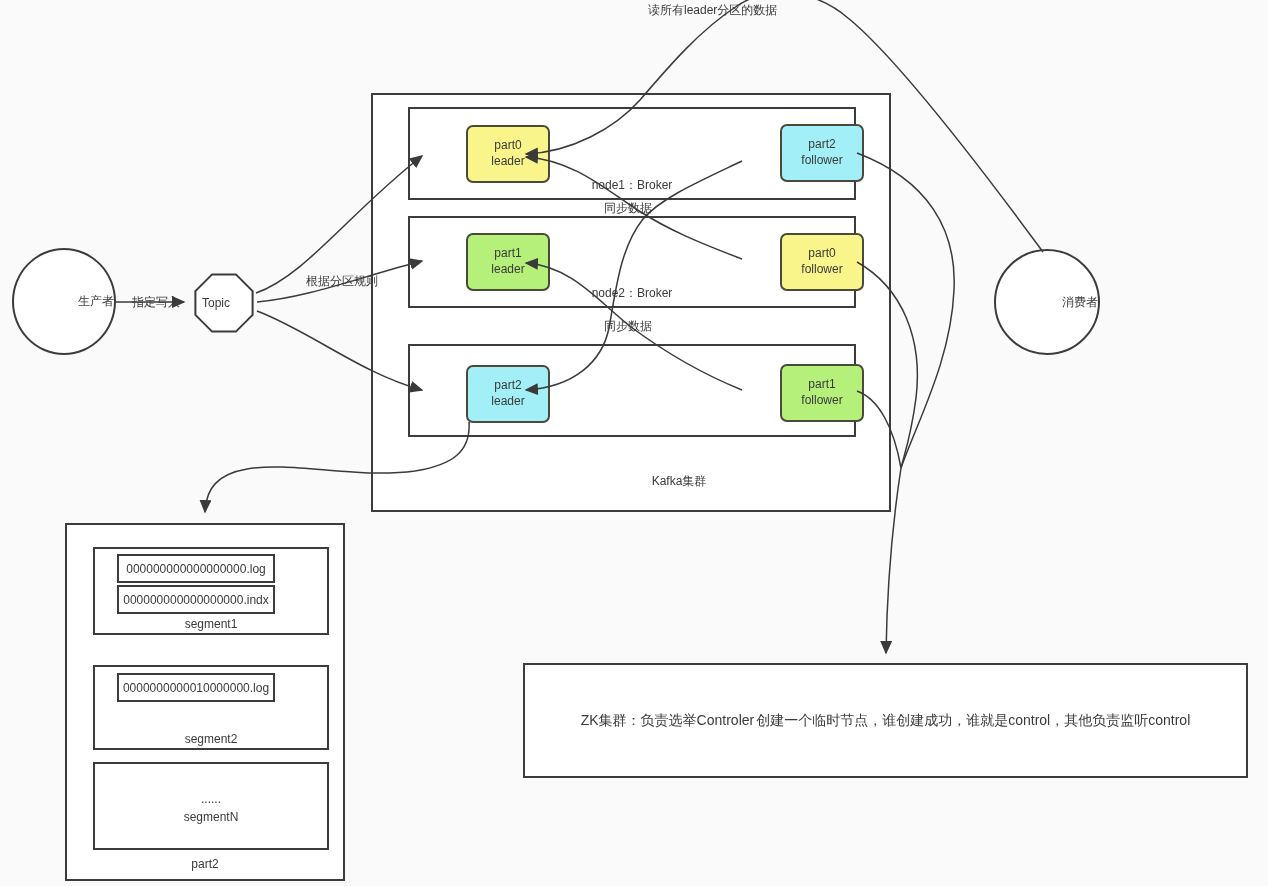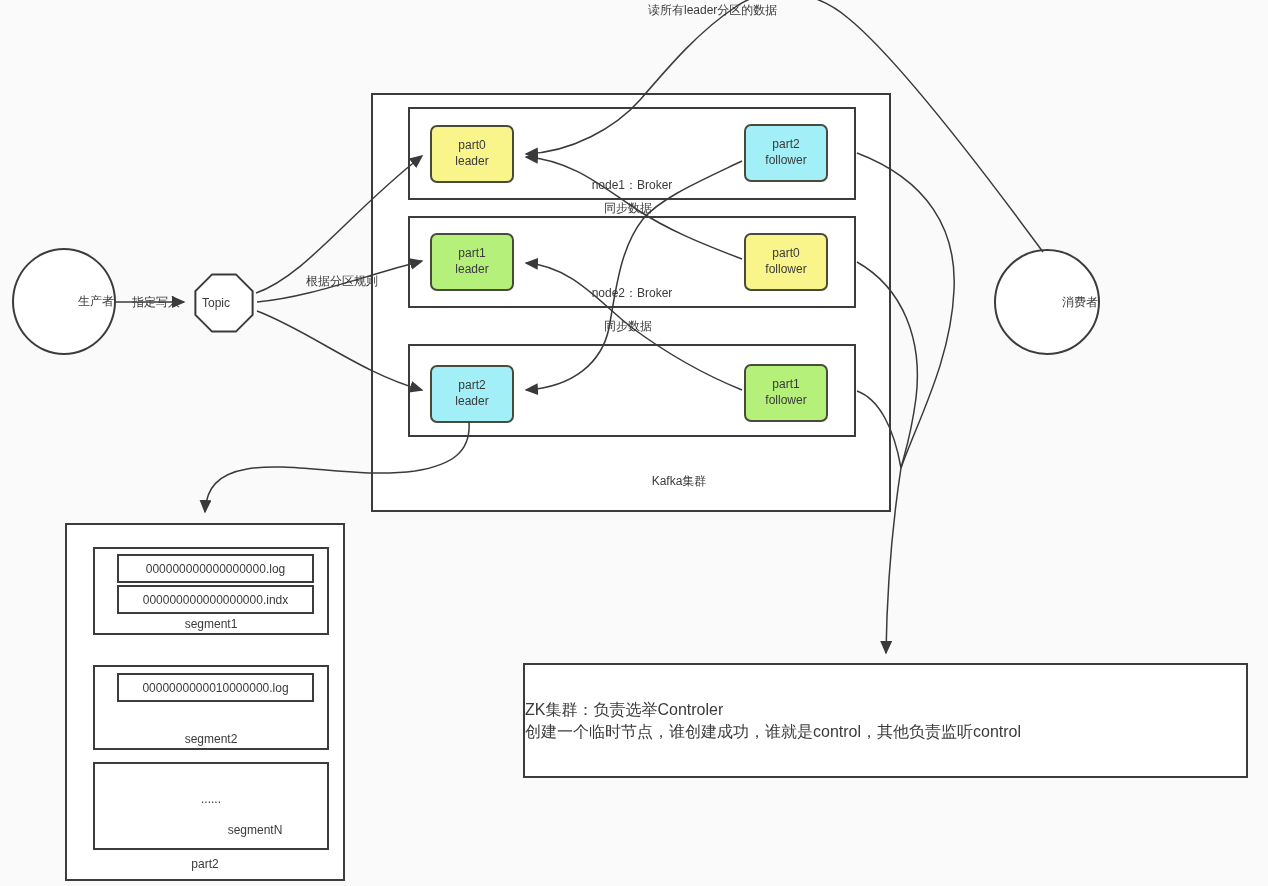--- a/index.html
+++ b/index.html
@@ -10,35 +10,35 @@
   }
   .box{position:absolute;box-sizing:border-box;background:#FFFFFF;border:2px solid #3C3C3C;}
   .circle{border-radius:50%;display:flex;align-items:center;justify-content:flex-end;font-size:12px;z-index:1;}
   .lbl{position:absolute;font-size:12px;white-space:nowrap;line-height:1.2;z-index:3;}
   .ctr{text-align:center;}
   .node{position:absolute;background:#FFFFFF;border:2px solid #3C3C3C;box-sizing:border-box;z-index:1;}
   .node-label{position:absolute;bottom:4px;left:0;width:100%;text-align:center;font-size:12px;}
   .part{
     position:absolute;width:84px;height:58px;border:2px solid #4A4A3A;border-radius:7px;
     display:flex;flex-direction:column;align-items:center;justify-content:center;
-    font-size:12px;line-height:1.3;box-sizing:border-box;z-index:2;
+    font-size:12px;line-height:1.3;box-sizing:border-box;z-index:2;margin-left:36px;
   }
   .p-part0{background:#FAF58A;}
   .p-part1{background:#B4F07A;}
   .p-part2{background:#A2EFF8;}
   .filerow{
-    position:absolute;left:22px;width:197px;height:29px;background:#FFFFFF;
+    position:absolute;left:22px;width:158px;height:29px;background:#FFFFFF;
     border:2px solid #3C3C3C;box-sizing:border-box;display:flex;align-items:center;
     justify-content:center;font-size:12px;
   }
   .seg{position:absolute;left:26px;width:236px;background:#FFFFFF;border:2px solid #3C3C3C;box-sizing:border-box;}
   .seg-label{position:absolute;bottom:2px;left:0;width:100%;text-align:center;font-size:12px;}
   svg.wires{position:absolute;left:0;top:0;width:1268px;height:886px;z-index:5;pointer-events:none;}
-  .zk-text{position:absolute;left:0;top:0;width:100%;height:100%;display:flex;flex-direction:column;
-    justify-content:center;font-size:16px;line-height:1.2;gap:2px;}
+  .zk-text{position:absolute;left:0;top:0;width:100%;height:100%;display:flex;flex-direction:row;
+    align-items:center;justify-content:center;font-size:14px;line-height:1.2;gap:2px;}
   .toplabel{z-index:6;}
 </style>
 </head>
 <body>
 
 <div class="box circle" style="left:12px;top:248px;width:104px;height:107px;">
   <span>生产者</span>
 </div>
 
 <div class="box circle" style="left:994px;top:249px;width:106px;height:106px;">
@@ -93,21 +93,21 @@
     <div class="seg-label">segment1</div>
   </div>
 
   <div class="seg" style="top:140px;height:85px;">
     <div class="filerow" style="top:6px;">0000000000010000000.log</div>
     <div class="seg-label">segment2</div>
   </div>
 
   <div class="seg" style="top:237px;height:88px;">
     <div class="seg-label" style="bottom:42px;">......</div>
-    <div class="seg-label" style="bottom:11px;padding-left:44px;">segmentN</div>
+    <div class="seg-label" style="bottom:24px;">segmentN</div>
   </div>
 </div>
 
 <div class="box" style="left:523px;top:663px;width:725px;height:115px;z-index:1;">
   <div class="zk-text">
     <div>ZK集群：负责选举Controler</div>
     <div>创建一个临时节点，谁创建成功，谁就是control，其他负责监听control</div>
   </div>
 </div>
 

